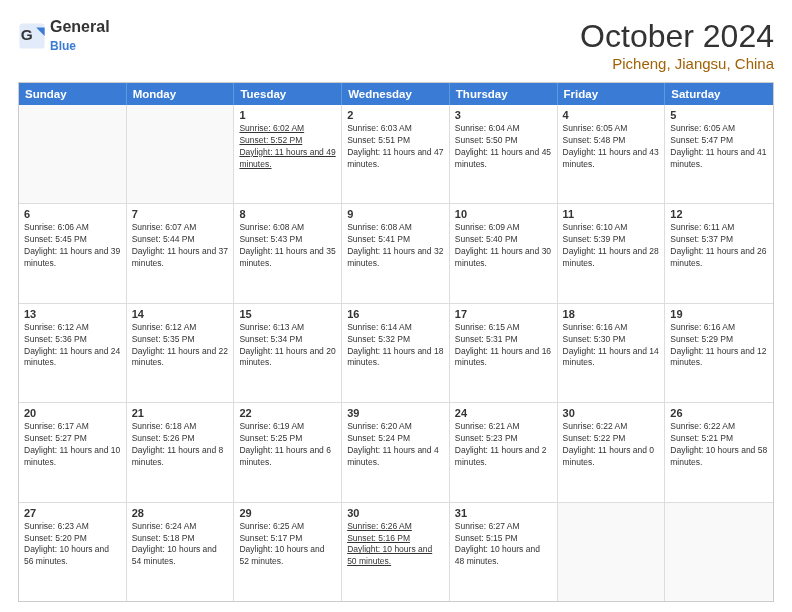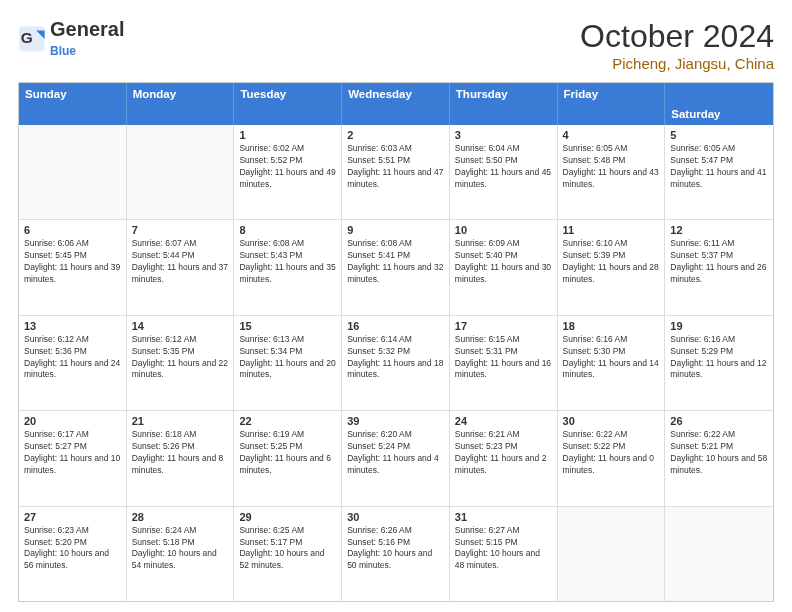--- a/index.html
+++ b/index.html
@@ -56,21 +56,21 @@
       background: #3a7bd5;
     }
     .cal-header-cell {
       color: #fff;
       font-size: 11.5px;
       font-weight: bold;
       padding: 5px 6px;
       border-right: 1px solid #5a9be0;
       text-align: left;
     }
-    .cal-header-cell:last-child { border-right: none; margin-top: 20px; }
+    .cal-header-cell:last-child { border-right: none; }
     .cal-body {
       flex: 1;
       display: flex;
       flex-direction: column;
     }
     .cal-row {
       display: grid;
       grid-template-columns: repeat(7, 1fr);
       flex: 1;
       border-bottom: 1px solid #ddd;
@@ -103,21 +103,21 @@
 
 <div class="page">
   <div class="header">
     <div class="logo">
       <svg class="logo-icon" viewBox="0 0 40 40">
         <rect x="2" y="2" width="36" height="36" rx="4" fill="#3a7bd5" opacity="0.15"></rect>
         <text x="4" y="26" font-size="22" font-weight="bold" fill="#333" font-family="Arial">G</text>
         <polygon points="26,8 38,8 38,20" fill="#3a7bd5"></polygon>
       </svg>
       <div>
-        <span style="font-size:20px;font-weight:bold;color:#333;margin-top:16px;">General</span><br>
+        <span style="font-size:16px;font-weight:bold;color:#333;margin-top:16px;">General</span><br>
         <span style="font-size:12px;font-weight:bold;color:#3a7bd5;">Blue</span>
       </div>
     </div>
     <div class="title-block">
       <div class="month-title">October 2024</div>
       <div class="location">Picheng, Jiangsu, China</div>
     </div>
   </div>
 
   <div class="calendar">
@@ -127,21 +127,21 @@
         <div class="cal-header-cell">Tuesday</div>
         <div class="cal-header-cell">Wednesday</div>
         <div class="cal-header-cell">Thursday</div>
         <div class="cal-header-cell">Friday</div>
         <div class="cal-header-cell">Saturday</div>
       </div>
     <div class="cal-body">
     <div class="cal-row">
           <div class="cal-cell empty"></div>
           <div class="cal-cell empty"></div>
-          <div class="cal-cell"><span class="day-num">1</span><span class="cell-text" style="white-space: pre-line;">Sunrise: 6:02 AM
+          <div class="cal-cell"><span class="day-num">1</span><span class="cell-text" style="white-space: pre-line; text-decoration: underline;">Sunrise: 6:02 AM
 Sunset: 5:52 PM
 Daylight: 11 hours and 49 minutes.</span></div>
           <div class="cal-cell"><span class="day-num">2</span><span class="cell-text" style="white-space: pre-line;">Sunrise: 6:03 AM
 Sunset: 5:51 PM
 Daylight: 11 hours and 47 minutes.</span></div>
           <div class="cal-cell"><span class="day-num">3</span><span class="cell-text" style="white-space: pre-line;">Sunrise: 6:04 AM
 Sunset: 5:50 PM
 Daylight: 11 hours and 45 minutes.</span></div>
           <div class="cal-cell"><span class="day-num">4</span><span class="cell-text" style="white-space: pre-line;">Sunrise: 6:05 AM
 Sunset: 5:48 PM
@@ -222,21 +222,21 @@
         <div class="cal-row">
           <div class="cal-cell"><span class="day-num">27</span><span class="cell-text" style="white-space: pre-line;">Sunrise: 6:23 AM
 Sunset: 5:20 PM
 Daylight: 10 hours and 56 minutes.</span></div>
           <div class="cal-cell"><span class="day-num">28</span><span class="cell-text" style="white-space: pre-line;">Sunrise: 6:24 AM
 Sunset: 5:18 PM
 Daylight: 10 hours and 54 minutes.</span></div>
           <div class="cal-cell"><span class="day-num">29</span><span class="cell-text" style="white-space: pre-line;">Sunrise: 6:25 AM
 Sunset: 5:17 PM
 Daylight: 10 hours and 52 minutes.</span></div>
-          <div class="cal-cell"><span class="day-num">30</span><span class="cell-text" style="white-space: pre-line;">Sunrise: 6:26 AM
+          <div class="cal-cell"><span class="day-num">30</span><span class="cell-text" style="white-space: pre-line; text-decoration: underline;">Sunrise: 6:26 AM
 Sunset: 5:16 PM
 Daylight: 10 hours and 50 minutes.</span></div>
           <div class="cal-cell"><span class="day-num">31</span><span class="cell-text" style="white-space: pre-line;">Sunrise: 6:27 AM
 Sunset: 5:15 PM
 Daylight: 10 hours and 48 minutes.</span></div>
           <div class="cal-cell empty"></div>
           <div class="cal-cell empty"></div>
         </div>
       </div>
   </div>

